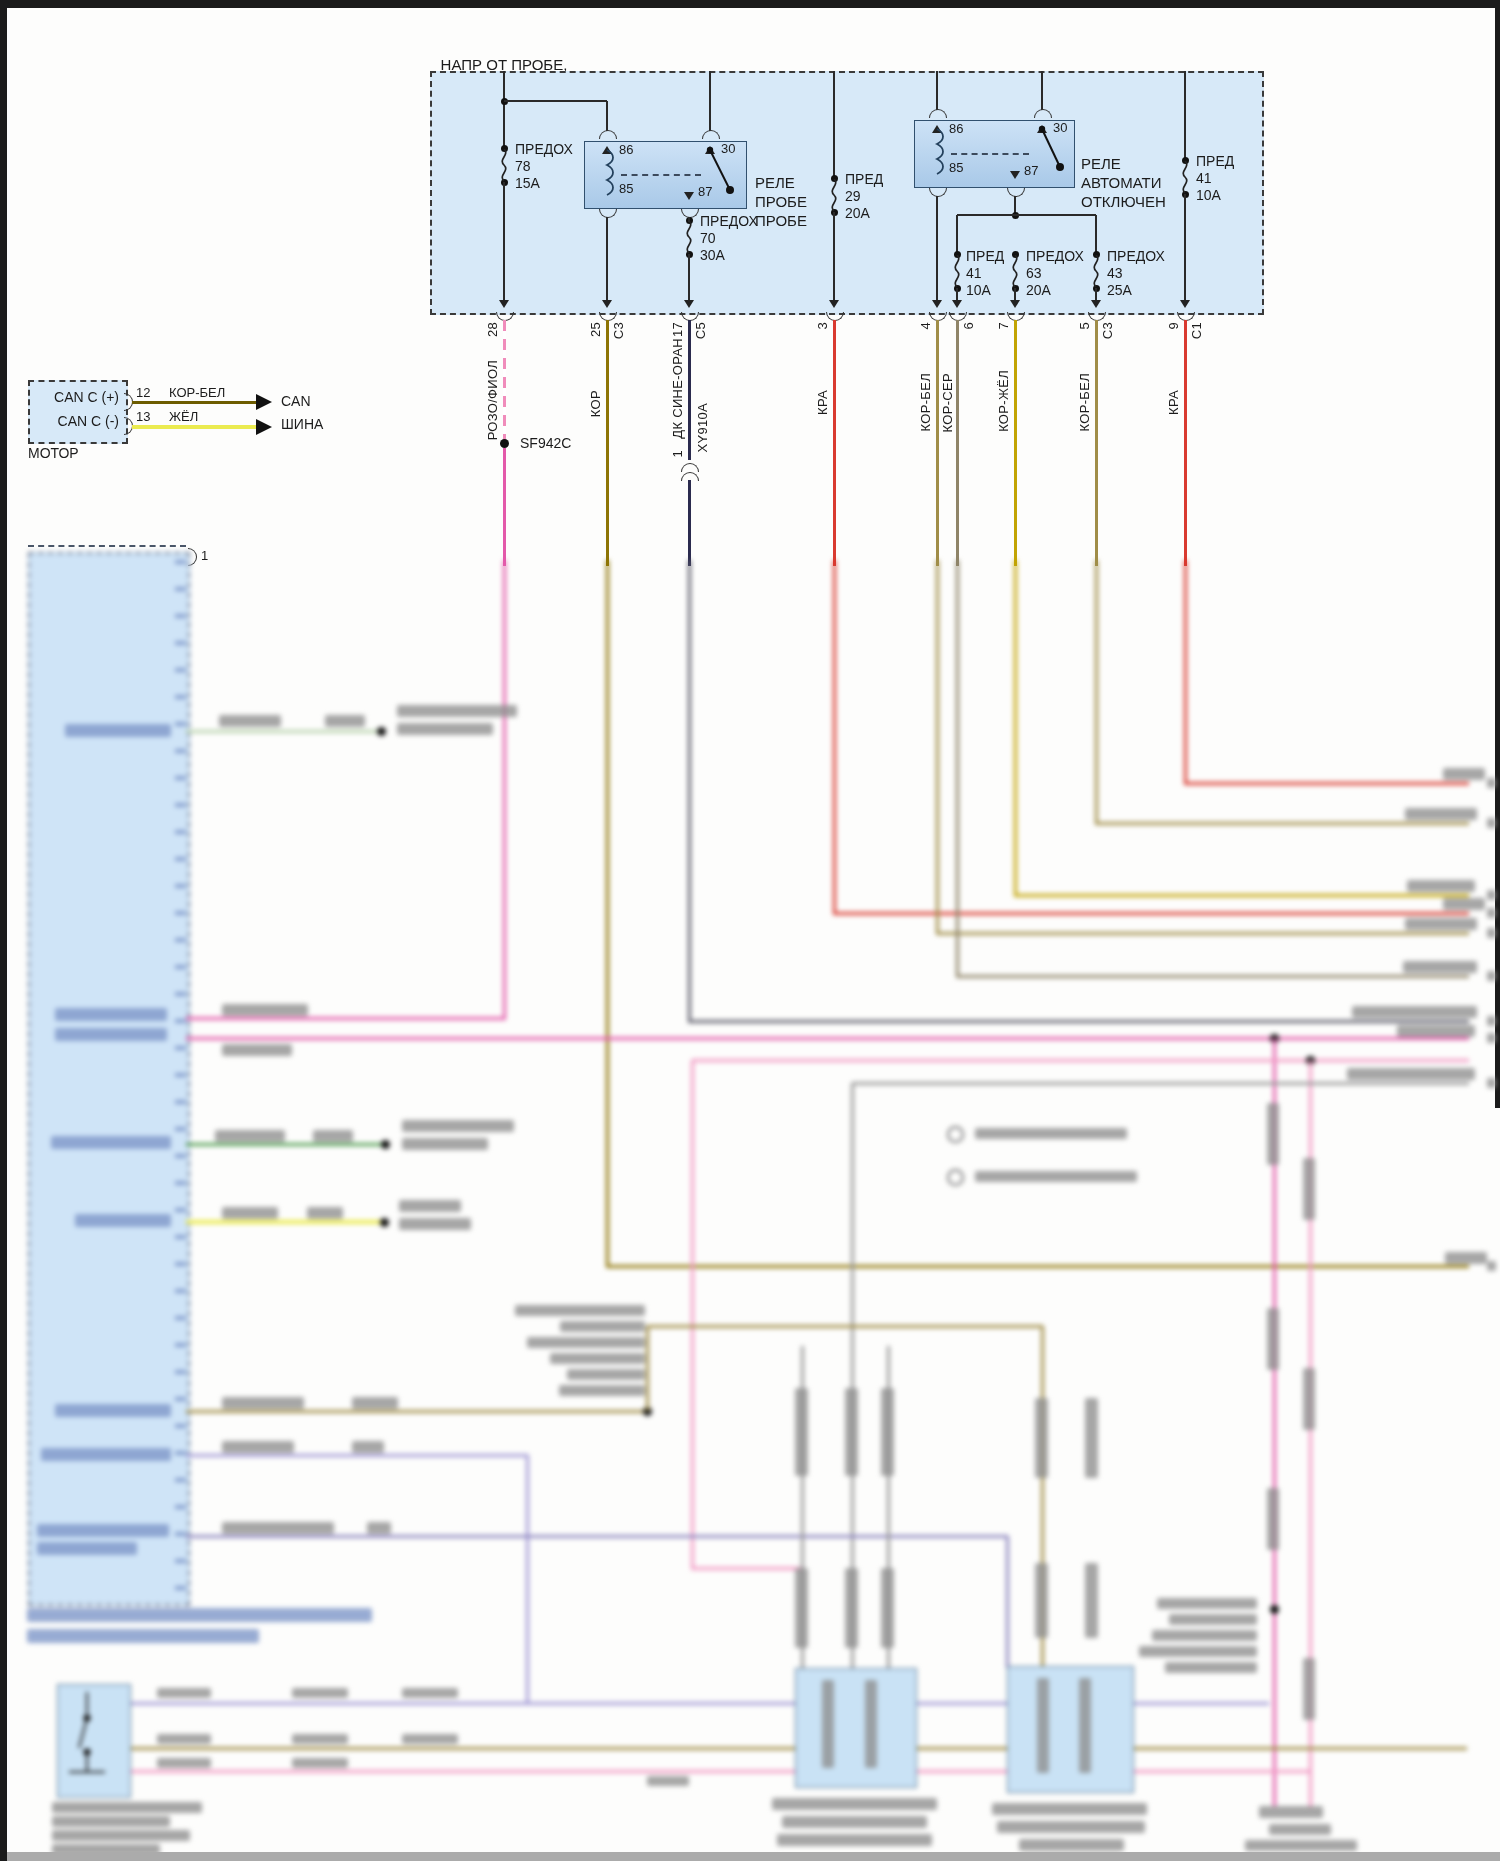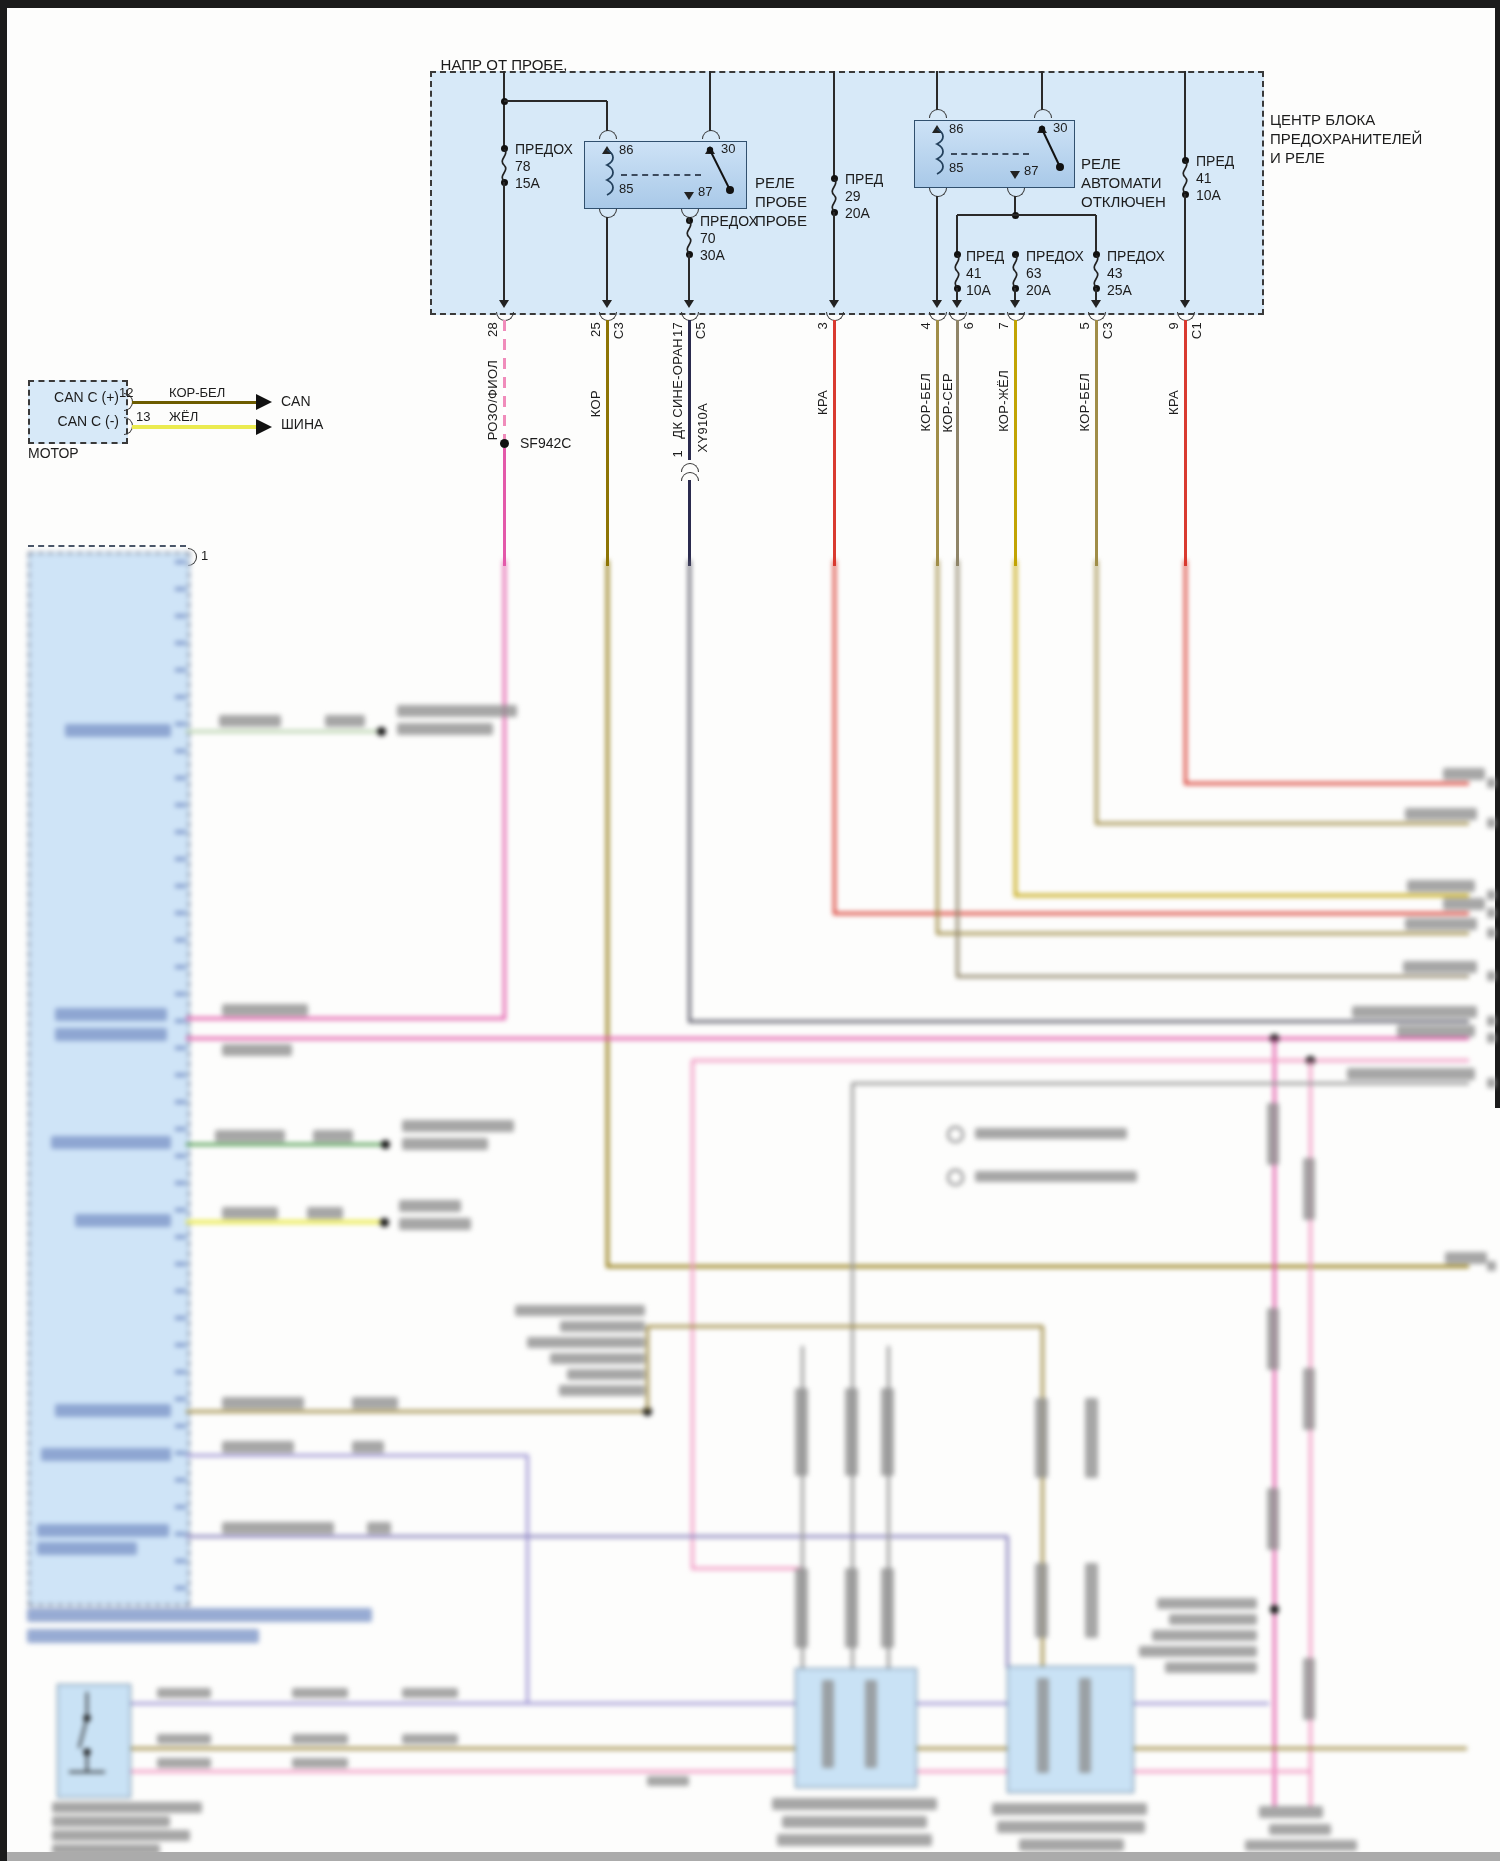--- a/index.html
+++ b/index.html
@@ -68,23 +68,20 @@
   </div>
   <div class="a txt c" style="left:978px;top:26px;width:120px;">
     <div>НАПРЯЖ</div><div>ОТ АККУМ</div>
   </div>
   <div class="a txt c" style="left:1118px;top:26px;width:120px;">
     <div>НАПРЯЖ</div><div>ОТ АККУМ</div>
   </div>
 
   <div class="fusebox" style="left:423px;top:63px;width:830px;height:240px;"></div>
 
-  <div class="a txt" style="left:1263px;top:64px;width:220px;">
-    <div>ЦЕНТР БЛОКА</div><div>ПРЕДОХРАНИТЕЛЕЙ</div><div>И РЕЛЕ</div>
-  </div>
 
   <div class="wv2" style="left:497px;top:63px;height:77px;"></div>
   <div class="dots" style="left:497px;top:93px;"></div>
   <div class="wh2" style="left:497px;top:93px;width:103px;"></div>
   <div class="wv2" style="left:600px;top:93px;height:30px;"></div>
   <div class="wv2" style="left:703px;top:63px;height:60px;"></div>
   <div class="wv2" style="left:827px;top:63px;height:107px;"></div>
   <div class="wv2" style="left:930px;top:63px;height:39px;"></div>
   <div class="wv2" style="left:1035px;top:63px;height:39px;"></div>
   <div class="wv2" style="left:1178px;top:63px;height:89px;"></div>
@@ -292,21 +289,21 @@
   <div class="wv" style="left: 950px; top: 312px; height: 246px; --c: #8f8468;"></div>
   <div class="wv" style="left: 1008px; top: 312px; height: 246px; --c: #c2a404;"></div>
   <div class="wv" style="left: 1089px; top: 312px; height: 246px; --c: #a08d48;"></div>
   <div class="wv" style="left: 1178px; top: 312px; height: 246px; --c: #d93a30;"></div>
 
   <div class="canbox" style="left:21px;top:372px;width:96px;height:60px;"></div>
   <div class="a s14" style="left:28px;top:381px;width:84px;text-align:right;">CAN C (+)</div>
   <div class="a s14" style="left:28px;top:405px;width:84px;text-align:right;">CAN C (-)</div>
   <div class="capr" style="left:117px;top:385px;"></div>
   <div class="capr" style="left:117px;top:409px;"></div>
-  <div class="a s13" style="left:112px;top:377px;">12</div>
+  <div class="a s13" style="left:129px;top:377px;">12</div>
   <div class="a s13" style="left:129px;top:401px;">13</div>
   <div class="a s13" style="left:162px;top:377px;">КОР-БЕЛ</div>
   <div class="a s13" style="left:162px;top:401px;">ЖЁЛ</div>
   <div class="wh" style="left: 125px; top: 394px; width: 124px; --c: #6d5c00;"></div>
   <div class="trir" style="left:249px;top:386px;"></div>
   <div class="wh" style="left: 125px; top: 418px; width: 124px; height: 4px; --c: #ebeb50;"></div>
   <div class="trir" style="left:249px;top:411px;"></div>
   <div class="a s14" style="left:274px;top:385px;">CAN</div>
   <div class="a s14" style="left:274px;top:408px;">ШИНА</div>
   <div class="a s14" style="left:21px;top:437px;">МОТОР</div>

